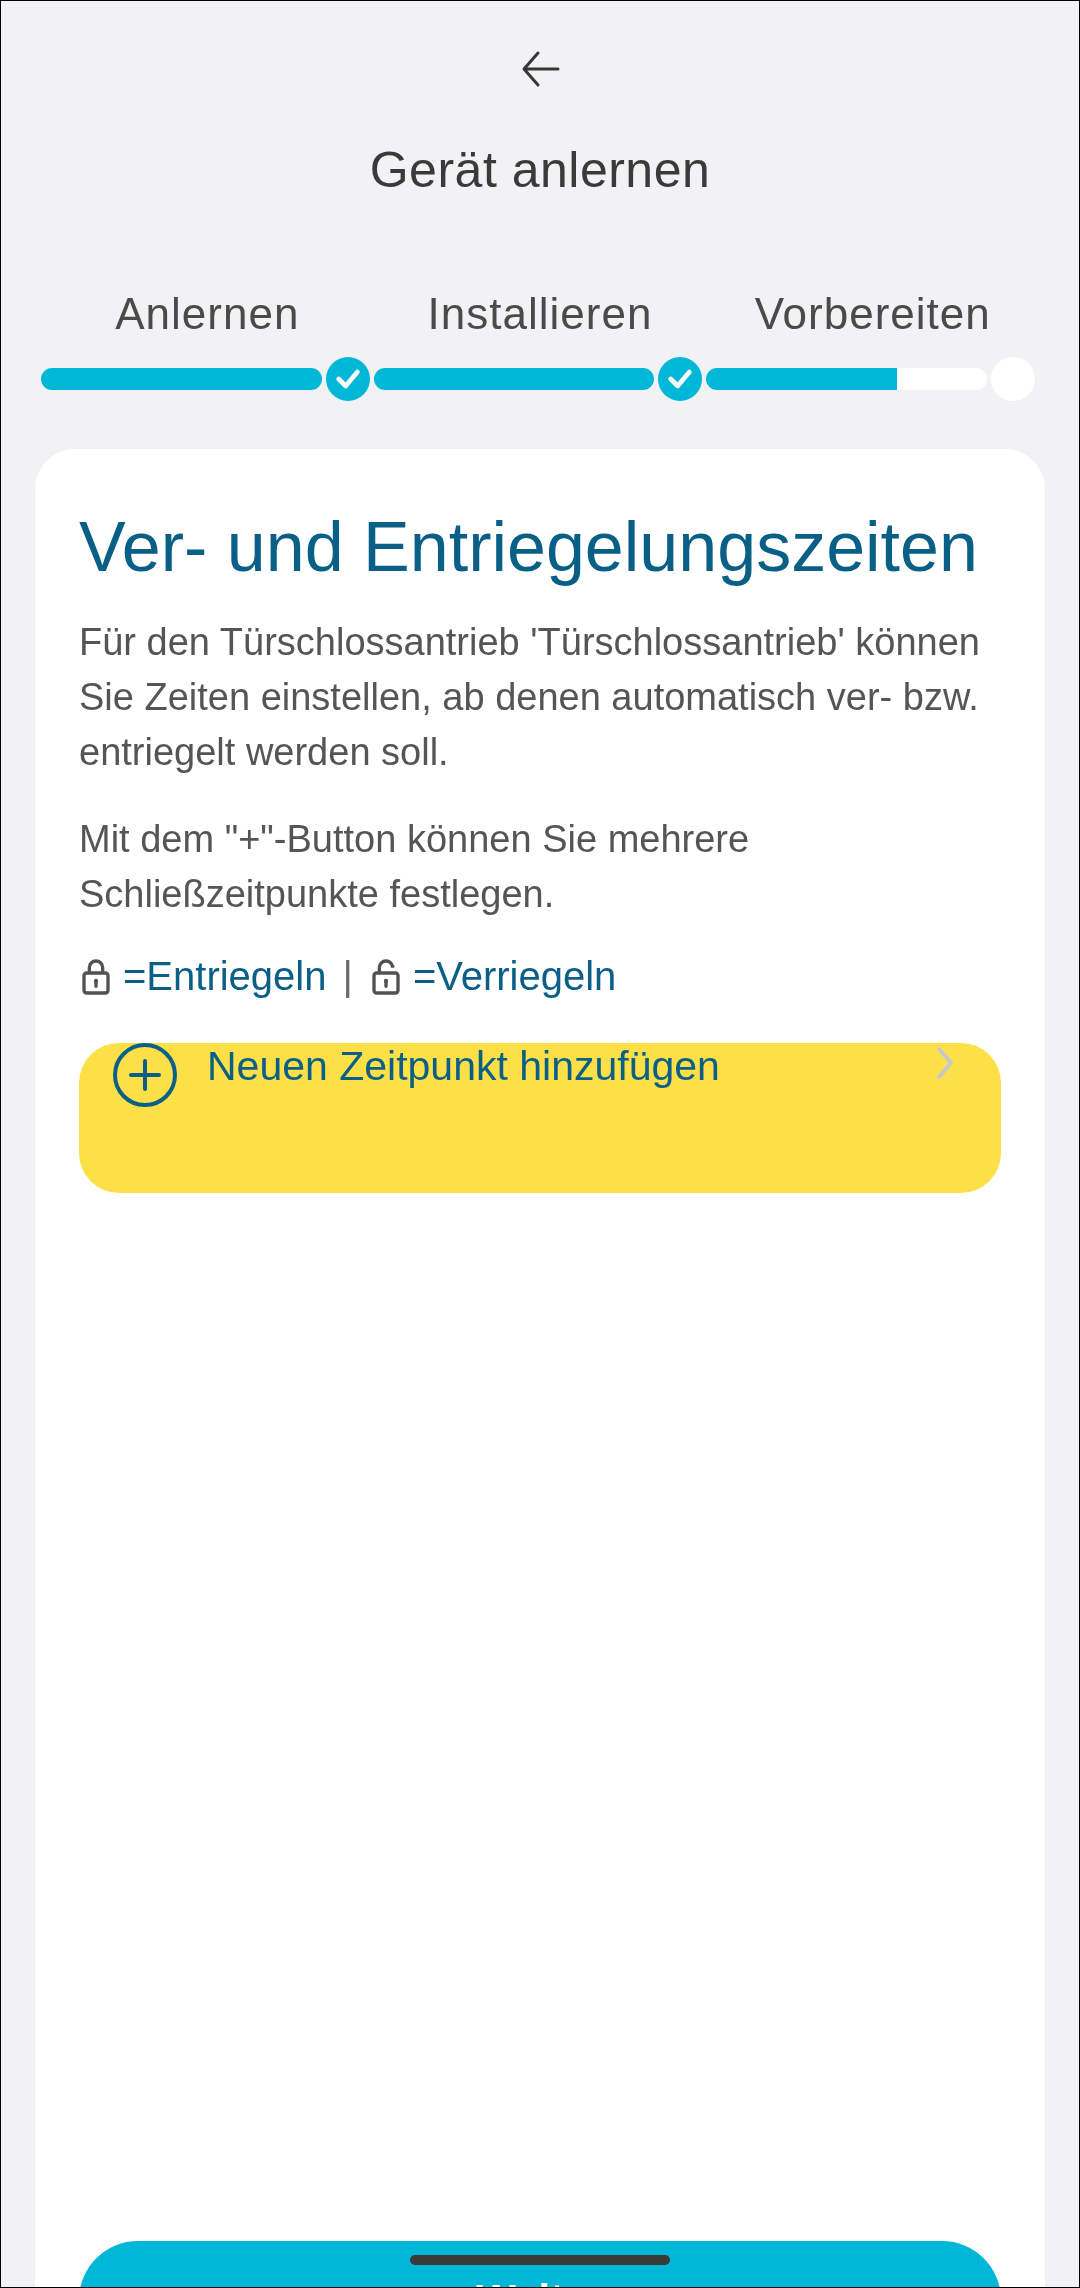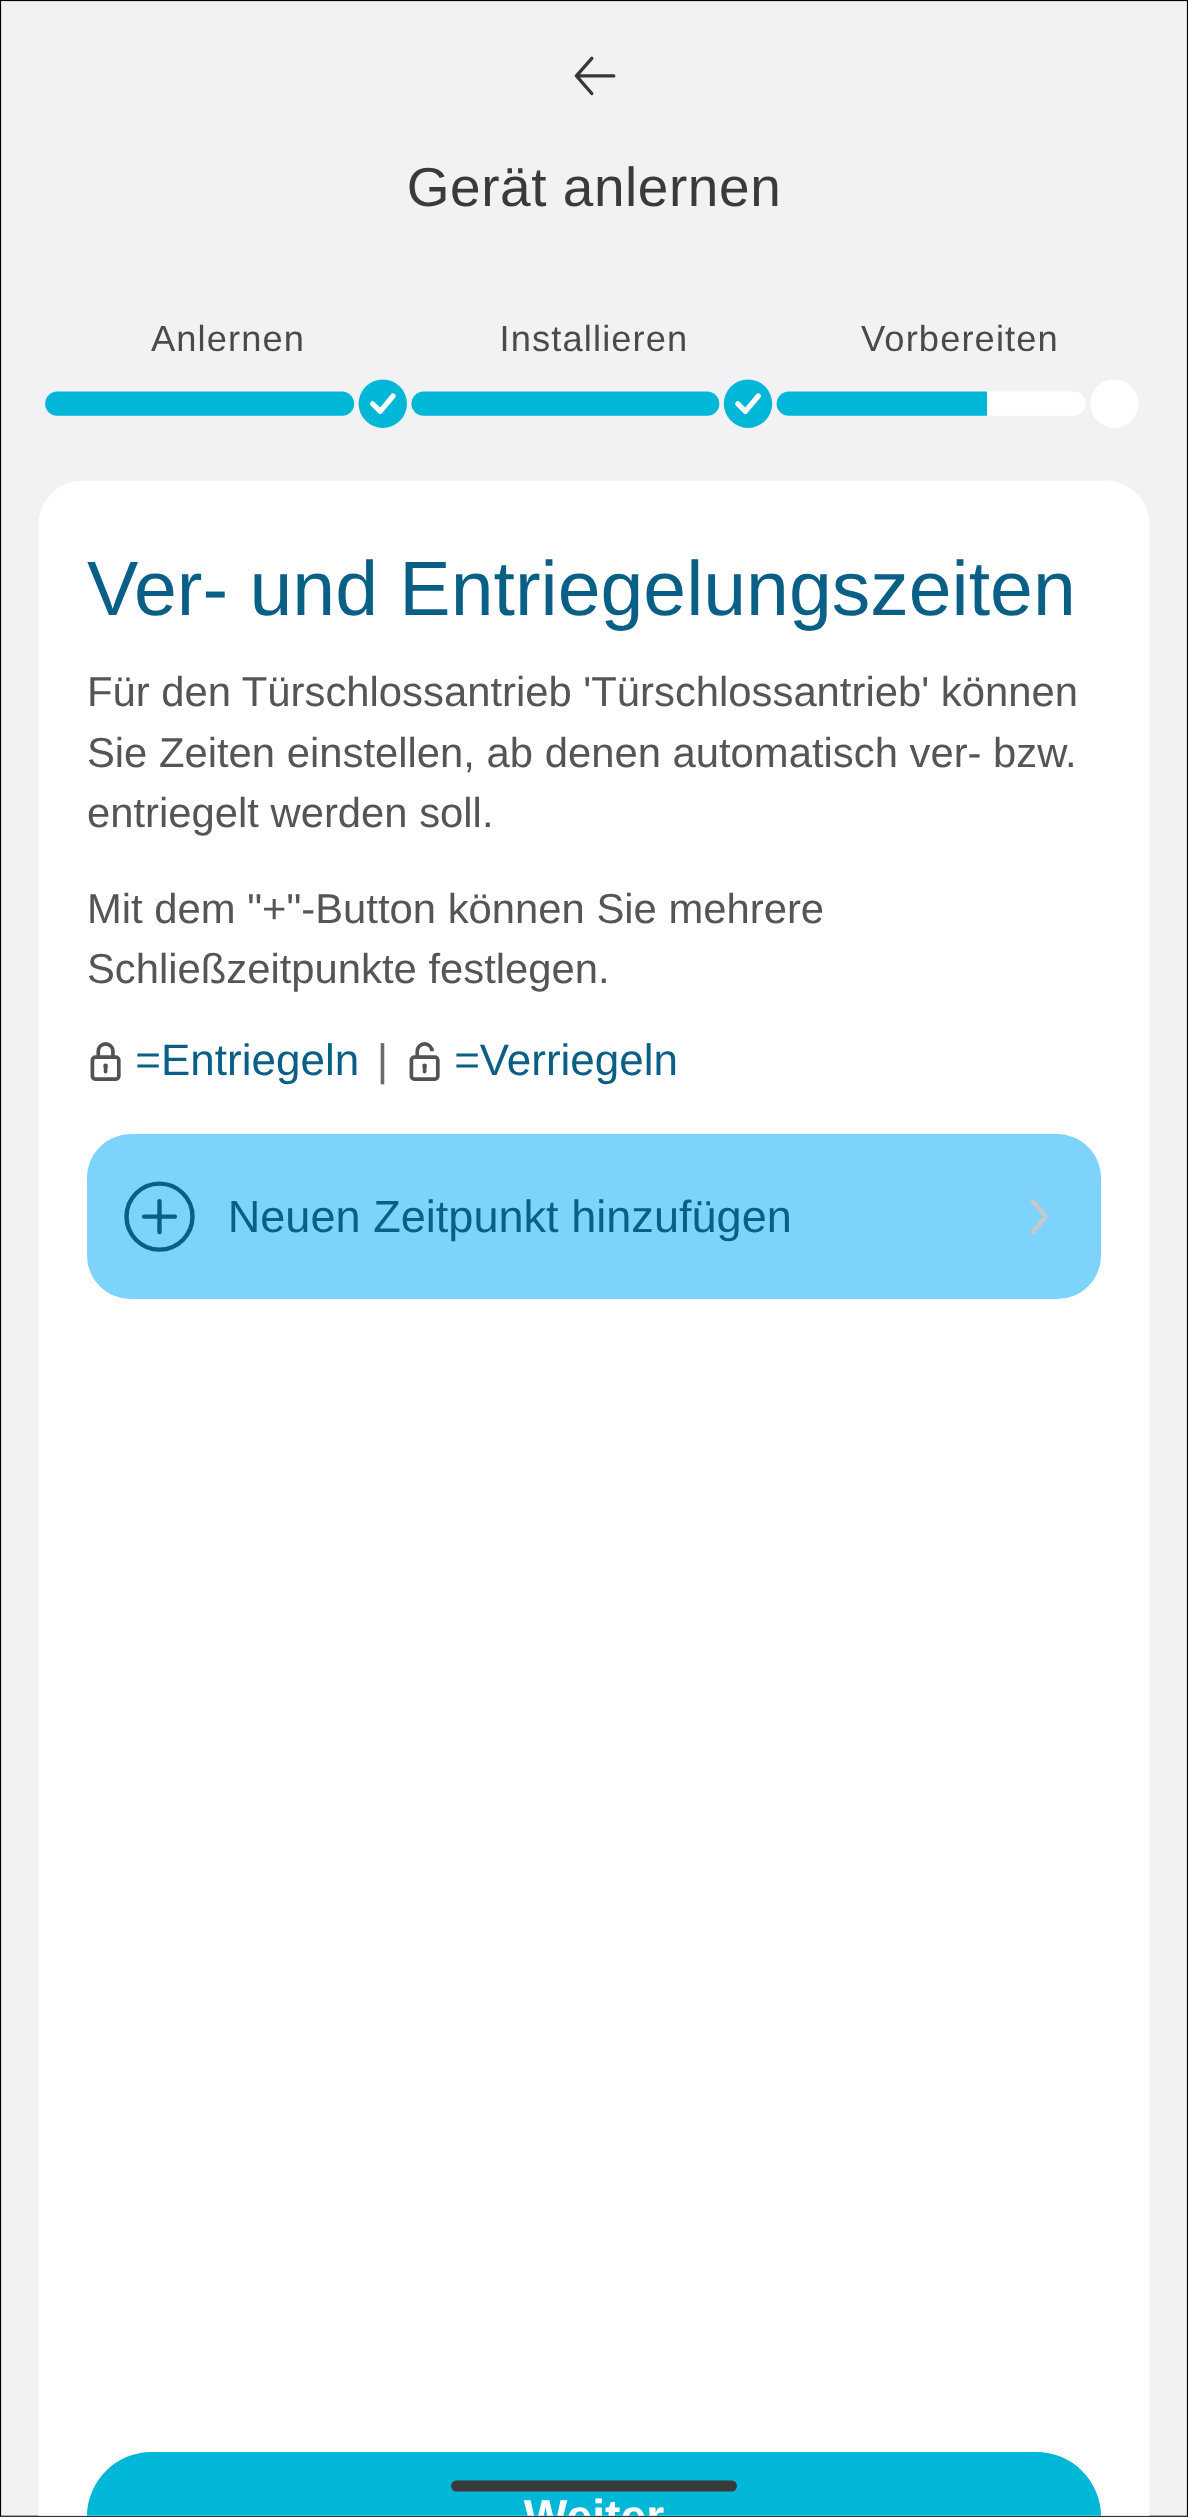--- a/index.html
+++ b/index.html
@@ -30,21 +30,21 @@
     font-size: 50px;
     font-weight: 400;
     color: #3a3a3a;
     letter-spacing: 0.5px;
   }
 
   
   .progress-wrap { padding: 0 40px; margin-top: 60px; }
   .progress-labels {
     display: flex;
-    font-size: 33px;
+    font-size: 44px;
     color: #4a4a4a;
     letter-spacing: 1px;
   }
   .progress-labels > div { flex: 1; text-align: center; }
   .progress-bars {
     display: flex;
     align-items: center;
     margin-top: 18px;
     gap: 0;
   }
@@ -105,25 +105,24 @@
     align-items:center;
     gap:10px;
     margin-bottom: 44px;
   }
   .legend-row .sep { color:#6b6b6b; font-weight:400; margin:0 6px; }
   .lock-ico { width:34px; height:40px; }
   .lock-ico svg { width:100%; height:100%; stroke:#525252; stroke-width:2.5; fill:none; }
 
   
   .add-row {
-    background:#7dd3fc;
+    background:#fde047;
     border-radius: 40px;
     height:150px;
     display:flex;
-    align-items:center;
     padding: 0 44px 0 34px;
     cursor:pointer;
   }
   .plus-circle {
     width:64px; height:64px;
     border:4px solid #0a5f86;
     border-radius:50%;
     display:flex; align-items:center; justify-content:center;
     margin-right:30px;
     flex-shrink:0;

